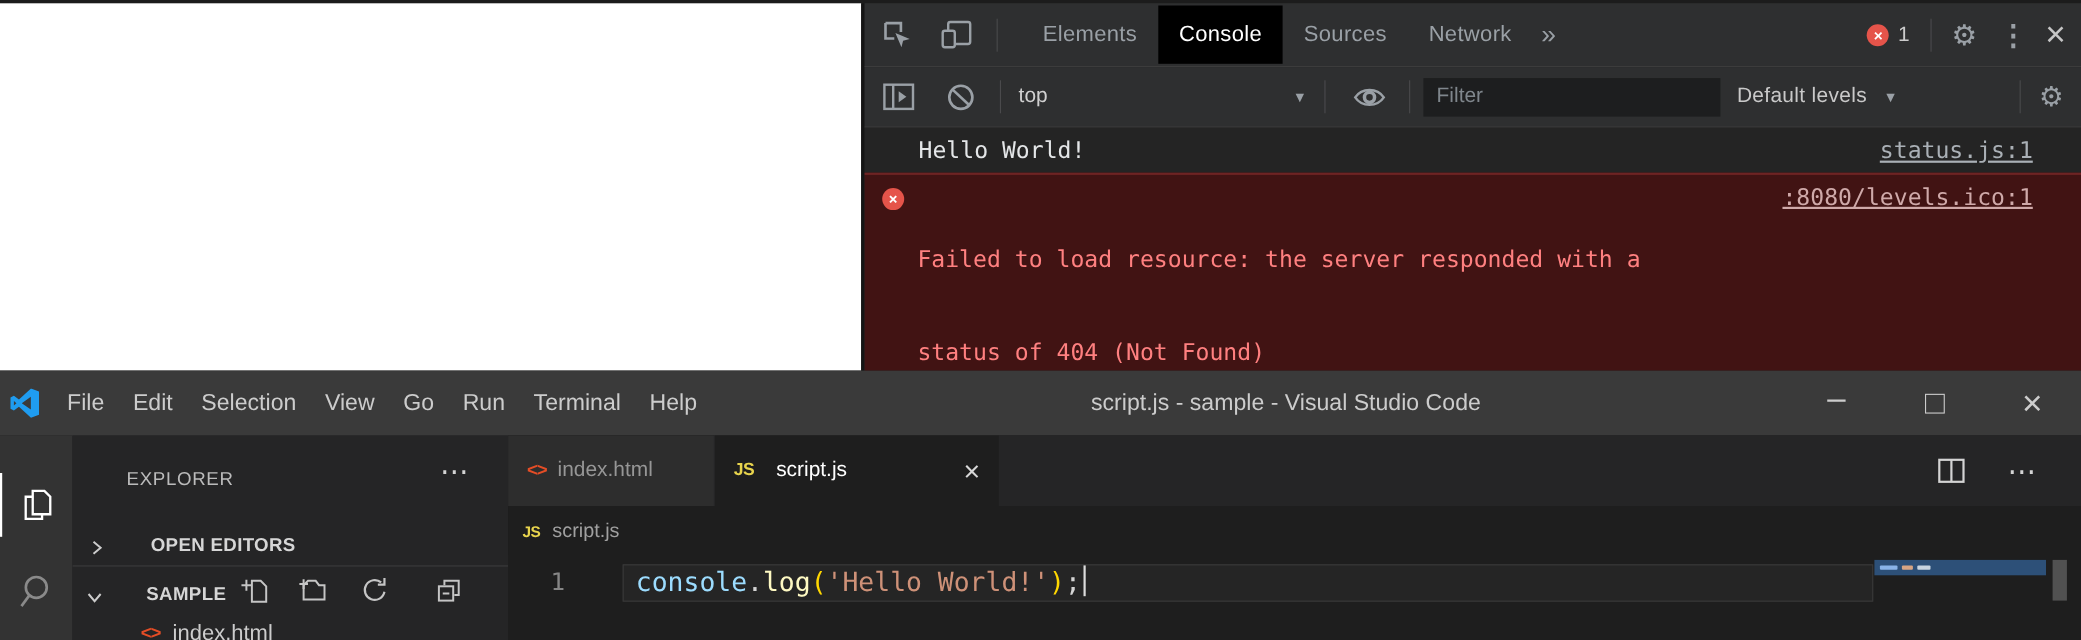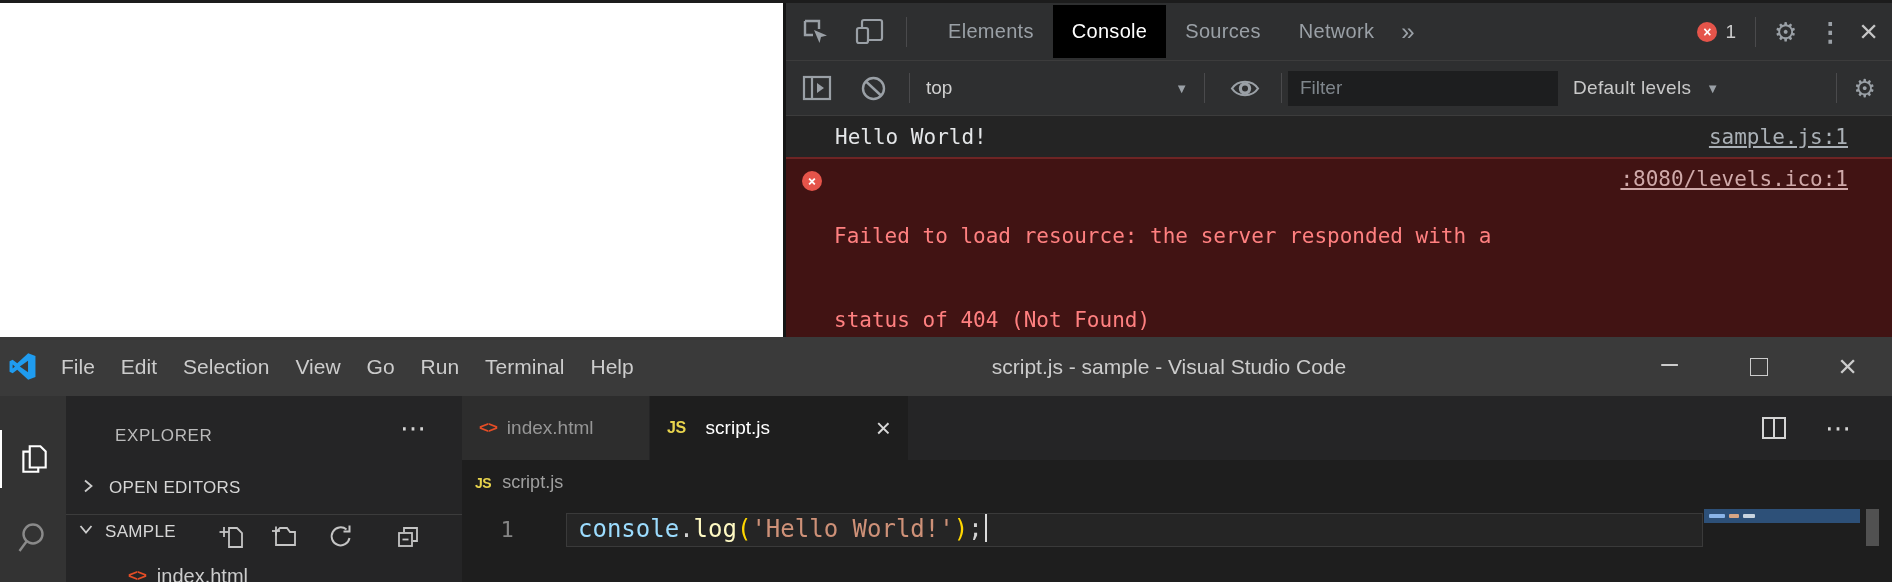--- a/index.html
+++ b/index.html
@@ -24,21 +24,21 @@
   .badge{display:flex;align-items:center;flex:0 0 auto;}
   .err-circle{width:20px;height:20px;border-radius:50%;background:#e5544a;color:#fff;font-size:14px;
               font-weight:bold;display:flex;align-items:center;justify-content:center;line-height:1;}
   .badge .cnt{color:#cccccc;font-size:19px;margin-left:8px;}
   .glyph{color:#9aa0a6;line-height:1;}
   .dt-close{color:#c6c6c6;font-size:32px;font-weight:400;}
   .ctx-dd{display:flex;align-items:center;justify-content:space-between;width:262px;margin-left:16px;flex:0 0 auto;}
   .ctx-dd .lbl{color:#d0d0d0;font-size:19px;}
   .dd-arrow{color:#9aa0a6;font-size:13px;}
   .filter{width:246px;height:35px;background:#1d1e1f;border:none;outline:none;color:#bfbfbf;
-          font-size:19px;font-family:"Liberation Sans",sans-serif;padding:0 12px;margin-left:6px;flex:0 0 auto;}
+          font-size:19px;font-family:"Liberation Sans",sans-serif;padding:0 12px;margin-left:12px;flex:0 0 auto;}
   .filter::placeholder{color:#7f868c;}
   .levels{display:flex;align-items:center;margin-left:15px;flex:0 0 auto;}
   .levels .lbl{color:#c9c9c9;font-size:19px;letter-spacing:.3px;}
   .levels .dd-arrow{margin-left:15px;}
   
   .dt-console{flex:1;background:#242424;font-family:"DejaVu Sans Mono",monospace;font-size:21px;
               color:#e4e6e8;display:flex;flex-direction:column;min-height:0;}
   .c-log{height:41px;display:flex;align-items:center;justify-content:space-between;
          padding:0 44px 0 49px;flex:0 0 auto;}
   .c-link{color:#aab0b6;text-decoration:underline;white-space:nowrap;}
@@ -61,21 +61,21 @@
   .close-glyph{font-size:32px;}
   .vs-main{display:flex;height:186px;}
   .activitybar{width:66px;background:#333333;position:relative;flex:0 0 auto;}
   .ab-slot{position:absolute;left:0;width:66px;height:58px;display:flex;align-items:center;
            justify-content:center;box-sizing:border-box;}
   .ab-files{top:34px;border-left:2px solid #ffffff;}
   .ab-search{top:112px;}
   .sidebar{width:396px;background:#252526;position:relative;flex:0 0 auto;color:#cccccc;}
   .sb-header{position:absolute;left:49px;top:30px;font-size:17px;letter-spacing:.6px;color:#bbbbbb;}
   .sb-ellipsis{position:absolute;left:334px;top:17px;font-size:26px;color:#d4d4d4;letter-spacing:2px;}
-  .sb-row{position:absolute;display:flex;align-items:flex-start;font-weight:400;font-size:17px;color:#d6d6d6;letter-spacing:.3px;}
+  .sb-row{position:absolute;display:flex;align-items:flex-end;font-weight:700;font-size:17px;color:#d6d6d6;letter-spacing:.3px;gap:28px;}
   .sb-oe{left:15px;top:82px;height:28px;}
   .sb-oe .tree-chev{margin-right:14px;}
   .sb-sep{position:absolute;left:0;top:118px;width:396px;height:1px;background:#3c3c3c;}
   .sb-sample{left:12px;top:126px;height:28px;}
   .sb-sample .tree-chev{margin-right:11px;}
   .sb-tool{position:absolute;top:127px;width:28px;height:28px;display:flex;align-items:center;justify-content:center;}
   .sb-file{position:absolute;left:62px;top:164px;height:32px;display:flex;align-items:center;
            font-size:20px;color:#cccccc;}
   .badge-html{color:#e44d26;font-weight:700;font-size:17px;margin-right:11px;letter-spacing:-1px;}
   .badge-js{color:#e8d44d;font-weight:700;font-size:16px;letter-spacing:-.5px;}
@@ -179,21 +179,21 @@
           <span class="dd-arrow">▼</span>
         </div>
         <div class="spacer"></div>
         <div class="dt-sep"></div>
         <div class="glyph" style="margin:0 16px 0 17px;font-size:25px;">⚙</div>
       </div>
 
       <div class="dt-console">
         <div class="c-log">
           <span>Hello World!</span>
-          <a class="c-link">sample.js:1</a>
+          <a class="c-link">status.js:1</a>
         </div>
         <div class="c-err">
           <span class="err-circle">×</span>
           <div class="c-err-text">
             <div>Failed to load resource: the server responded with a</div>
             <div>status of 404 (Not Found)</div>
           </div>
           <a class="c-link">:8080/levels.ico:1</a>
         </div>
         <div class="c-prompt">

